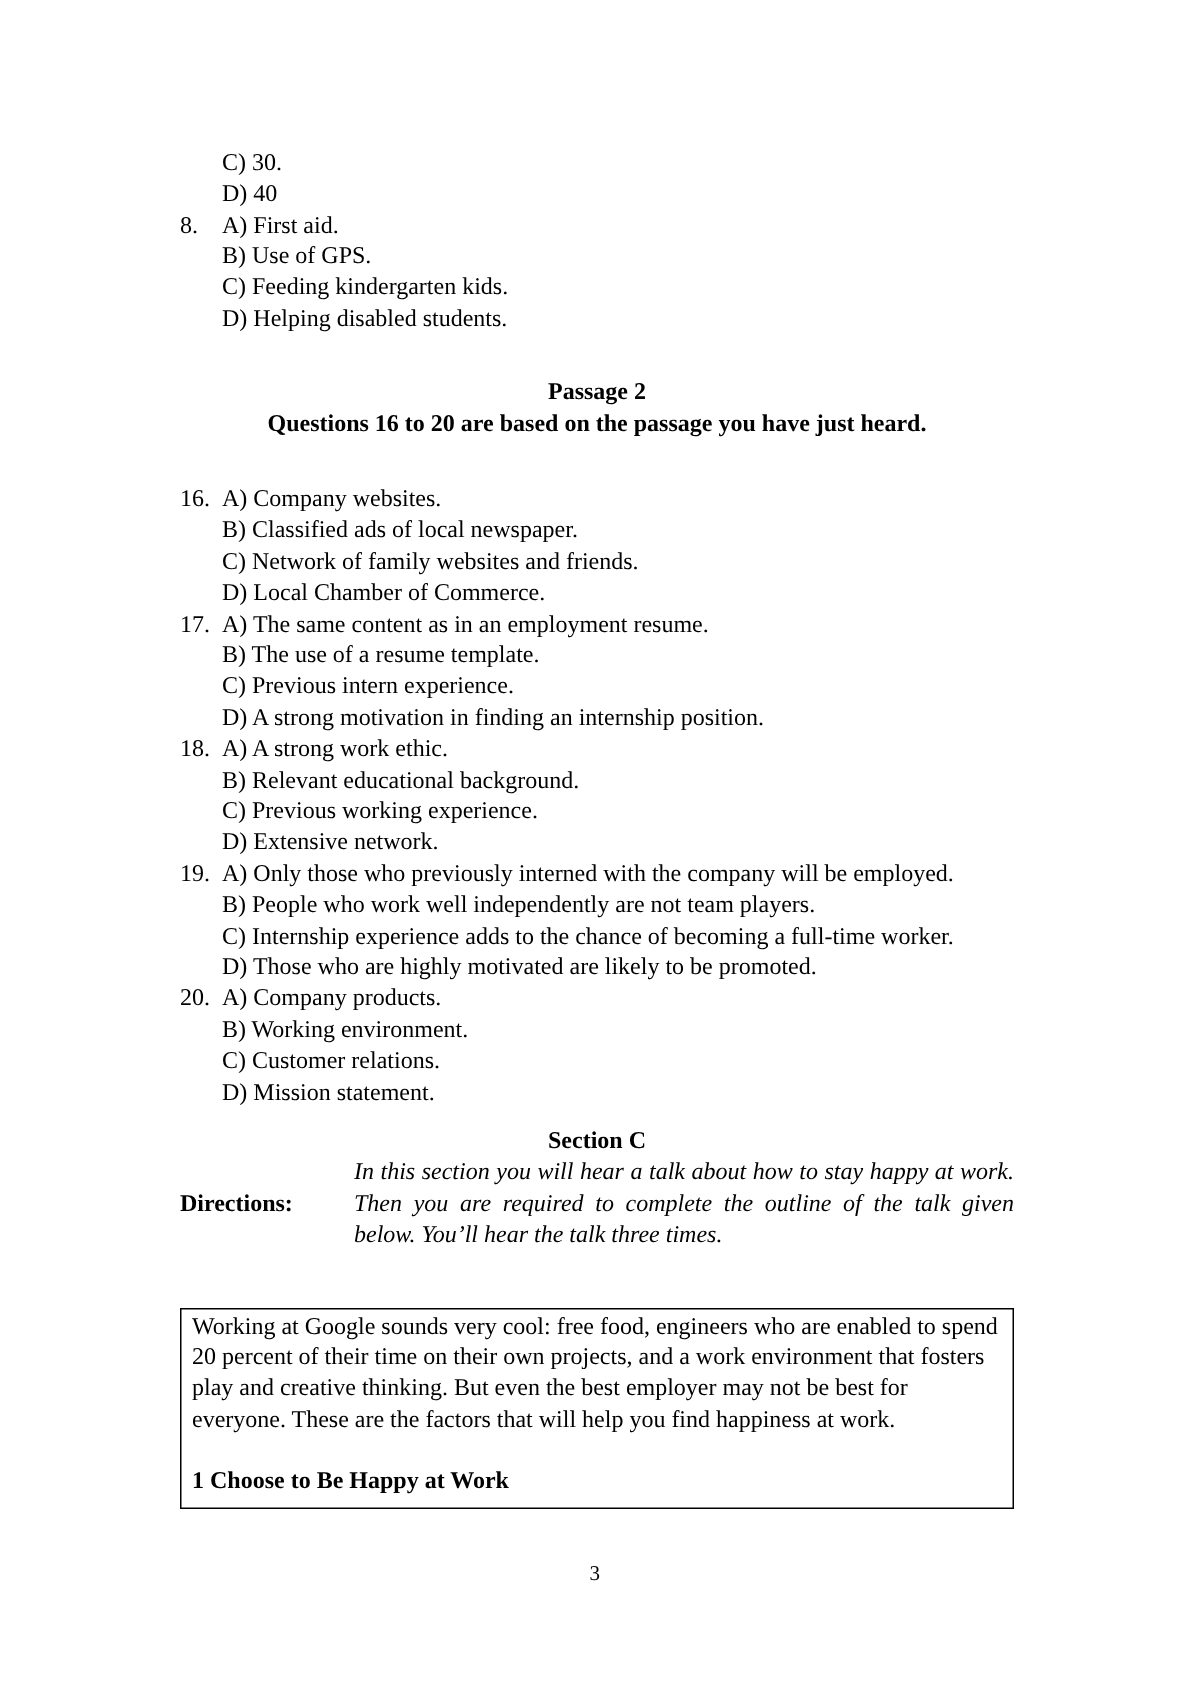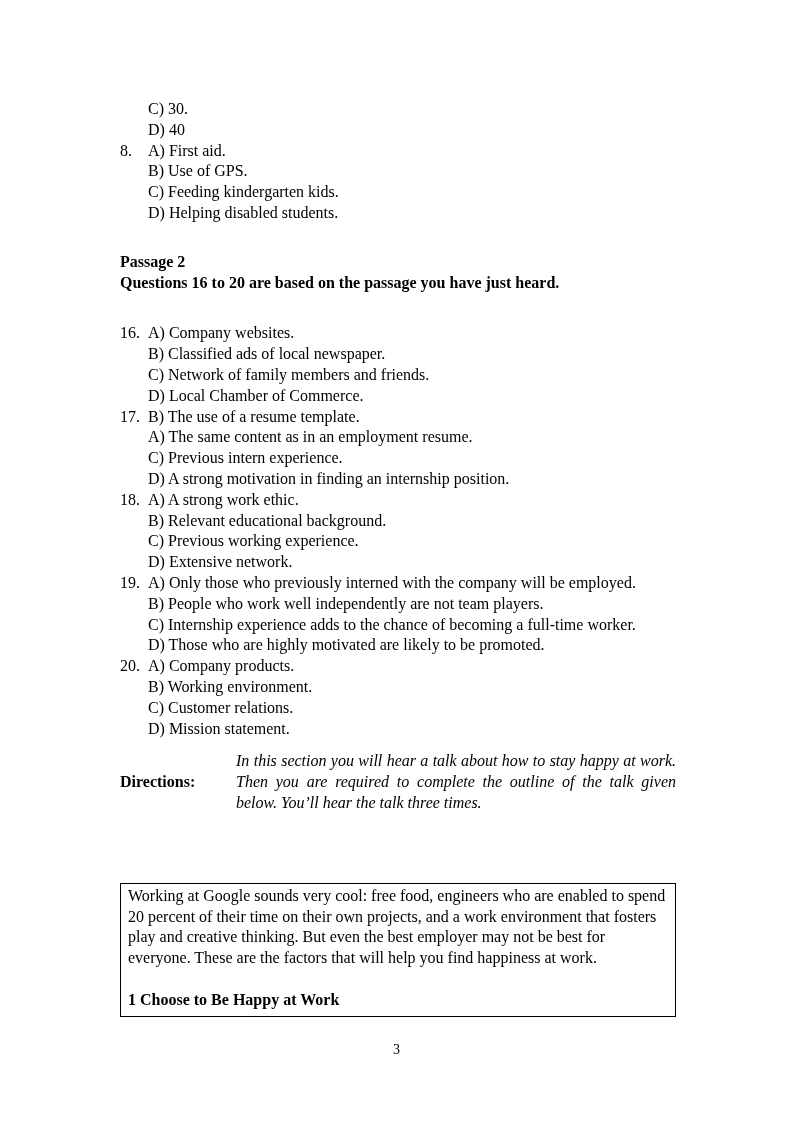--- a/index.html
+++ b/index.html
@@ -16,28 +16,27 @@
     font-family: "Liberation Serif", "DejaVu Serif", serif;
     font-size: 16px;
     line-height: 20.8px;
     box-sizing: border-box;
     padding: 99px 117px 0 120px;
     overflow: hidden;
   }
   .qrow { display: flex; align-items: flex-start; }
   .qnum { flex: 0 0 28px; width: 28px; }
   .qopts { flex: 1; }
-  .heading { font-weight: bold; }
+  .heading { font-weight: bold; text-align: center; }
   .directions { display: flex; align-items: center; }
   .dir-label { flex: 0 0 80px; font-weight: bold; }
   .dir-text { flex: 1; font-style: italic; text-align: justify; margin-left: 36px; }
   .box {
     border: 1.5px solid #000000;
     padding: 2px 8px 6px 7px;
-    margin-top: 32px;
   }
   .box-heading { font-weight: bold; }
   .spacer { width: 100%; }
   .page-number {
     position: absolute;
     top: 1040px;
     left: 0;
     width: 100%;
     text-align: center;
     font-size: 14px;
@@ -74,29 +73,29 @@
   <div class="heading">Questions 16 to 20 are based on the passage you have just heard.</div>
 
   <div class="spacer" style="height:30px"></div>
 
   <div id="qlist">
       <div class="qrow">
         <div class="qnum">16.</div>
         <div class="qopts">
           <div class="option">A) Company websites.</div>
           <div class="option">B) Classified ads of local newspaper.</div>
-          <div class="option">C) Network of family members and friends.</div>
+          <div class="option">C) Network of family websites and friends.</div>
           <div class="option">D) Local Chamber of Commerce.</div>
         </div>
       </div>
       <div class="qrow">
         <div class="qnum">17.</div>
         <div class="qopts">
+          <div class="option">A) The same content as in an employment resume.</div>
           <div class="option">B) The use of a resume template.</div>
-          <div class="option">A) The same content as in an employment resume.</div>
           <div class="option">C) Previous intern experience.</div>
           <div class="option">D) A strong motivation in finding an internship position.</div>
         </div>
       </div>
       <div class="qrow">
         <div class="qnum">18.</div>
         <div class="qopts">
           <div class="option">A) A strong work ethic.</div>
           <div class="option">B) Relevant educational background.</div>
           <div class="option">C) Previous working experience.</div>
@@ -118,20 +117,21 @@
           <div class="option">A) Company products.</div>
           <div class="option">B) Working environment.</div>
           <div class="option">C) Customer relations.</div>
           <div class="option">D) Mission statement.</div>
         </div>
       </div>
     </div>
 
   <div class="spacer" style="height:12px"></div>
 
+  <div class="heading">Section C</div>
 
   <div class="directions">
     <div class="dir-label">Directions:</div>
     <div class="dir-text">In this section you will hear a talk about how to stay happy at work. Then you are required to complete the outline of the talk given below. You’ll hear the talk three times.</div>
   </div>
 
   <div class="spacer" style="height:37px"></div>
 
   <div class="box">
     <div class="box-para">Working at Google sounds very cool: free food, engineers who are enabled to spend 20 percent of their time on their own projects, and a work environment that fosters play and creative thinking. But even the best employer may not be best for everyone. These are the factors that will help you find happiness at work.</div>

